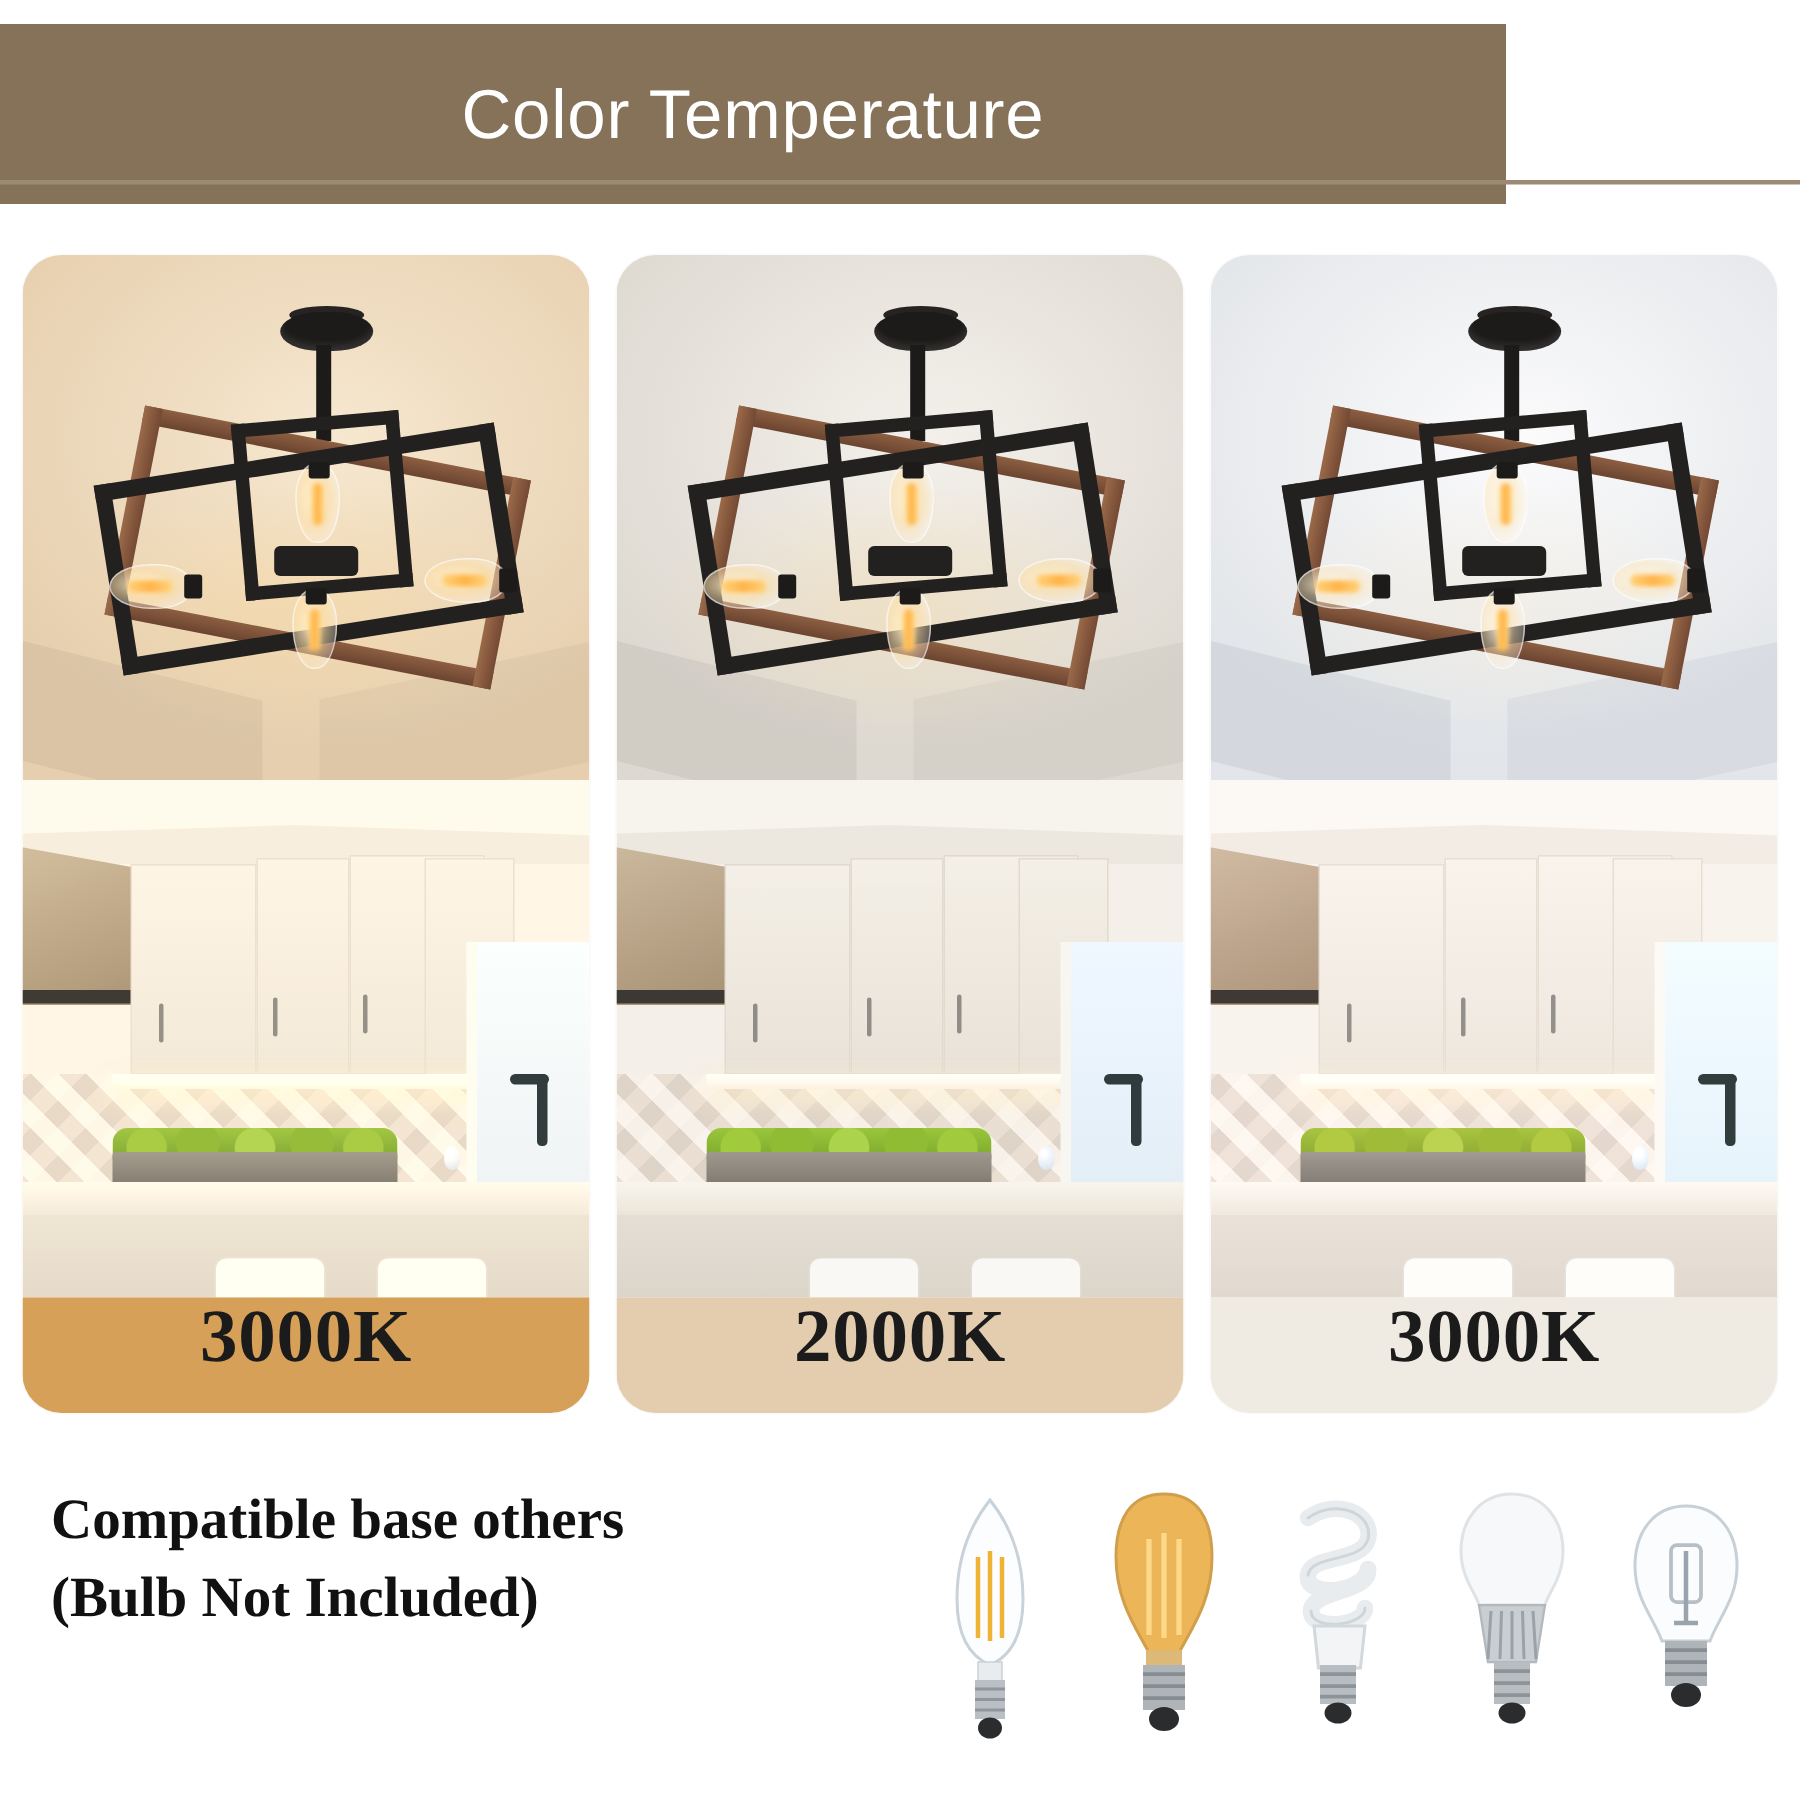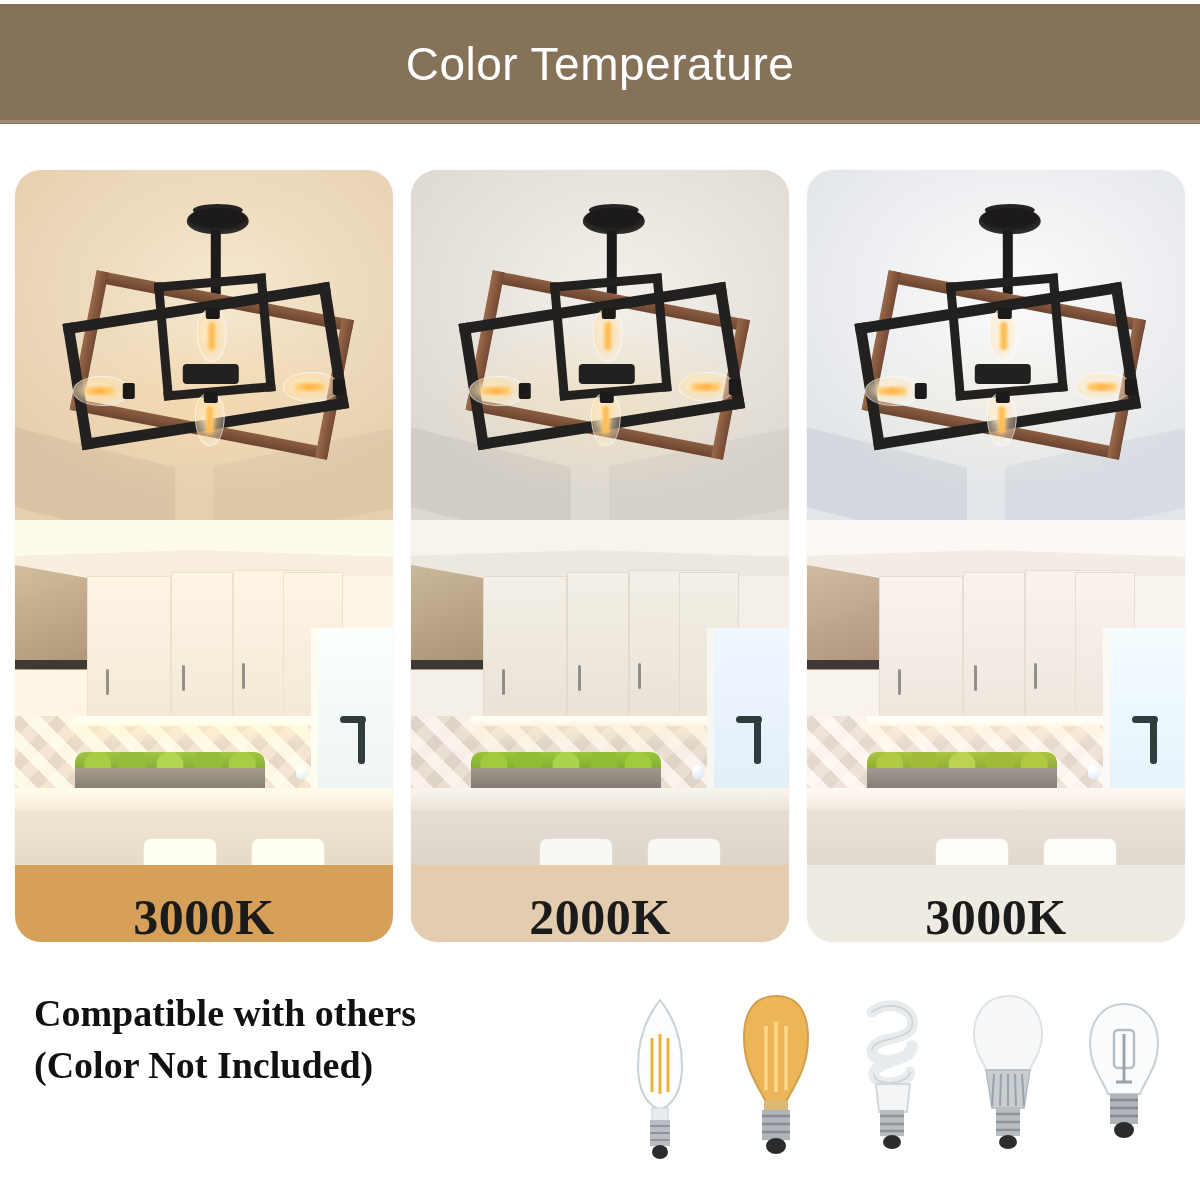--- a/index.html
+++ b/index.html
@@ -6,21 +6,21 @@
   html, body {
     width: 1200px; height: 1200px;
     background: #ffffff;
     font-family: "Liberation Sans", sans-serif;
     overflow: hidden;
   }
   .page { position: relative; width: 1200px; height: 1200px; background: #fff; }
 
   
   .header {
-    position: absolute; left: 0; top: 4px; width: 1200px; height: 120px;
+    position: absolute; left: 0; top: 16px; width: 1004px; height: 120px;
     background: #857259;
     display: flex; align-items: center; justify-content: center;
   }
   .header-title {
     color: #ffffff; font-size: 46px; font-weight: 400;
     letter-spacing: 0.5px; line-height: 1;
     font-family: "Liberation Sans", sans-serif;
   }
   .header-underline {
     position: absolute; left: 0; top: 120px; width: 1200px; height: 3px;
@@ -188,21 +188,21 @@
     background: radial-gradient(circle at 35% 30%, #fff, #cfd9e6); border-radius:50% 50% 45% 45%; }
 
   
   .p3000 .scene-bot { filter: saturate(1.06) sepia(0.14) brightness(1.02); }
   .p4000 .scene-bot { filter: saturate(1.0) brightness(1.02); }
   .p6000 .scene-bot { filter: saturate(0.95) hue-rotate(-6deg) brightness(1.04); }
 
   
   .band {
     position:absolute; left:0; bottom:0; width:100%; height:77px;
-    display:flex; align-items:flex-end; justify-content:center;
+    display:flex; align-items:flex-start; justify-content:center;
   }
   .band-label {
     font-family: "Liberation Serif", serif; font-weight:700;
     font-size:50px; color:#1b1b1b; letter-spacing:0.5px; line-height:1;
   }
 
   
   .bottom { position:absolute; left:0; top:975px; width:1200px; height:225px; }
   .compat-text {
     position:absolute; left:34px; top:12px; width:540px;
@@ -491,22 +491,22 @@
       </div>
       <div class="band" style="background:#f0ebe2">
         <span class="band-label">3000K</span>
       </div>
     </div>
 
   </div>
 
   <div class="bottom">
     <div class="compat-text">
-      <div>Compatible with others</div>
-      <div>(Color Not Included)</div>
+      <div>Compatible base others</div>
+      <div>(Bulb Not Included)</div>
     </div>
 
     <div class="bulb-strip">
 
       <div class="bulb-item">
         <svg viewBox="0 0 96 180">
           <path d="M48 14 C64 34 70 58 70 80 C70 104 62 118 48 124 C34 118 26 104 26 80 C26 58 32 34 48 14 Z" fill="#fcfdfe" stroke="#c9d2d8" stroke-width="2"></path>
           <path d="M40 52 L40 106 M48 48 L48 108 M56 52 L56 106" stroke="#f0b434" stroke-width="3" fill="none"></path>
           <rect x="40" y="122" width="16" height="14" fill="#e8ecef" stroke="#c9d2d8" stroke-width="1"></rect>
           <rect x="38" y="134" width="20" height="26" fill="#b9bfc4"></rect>

